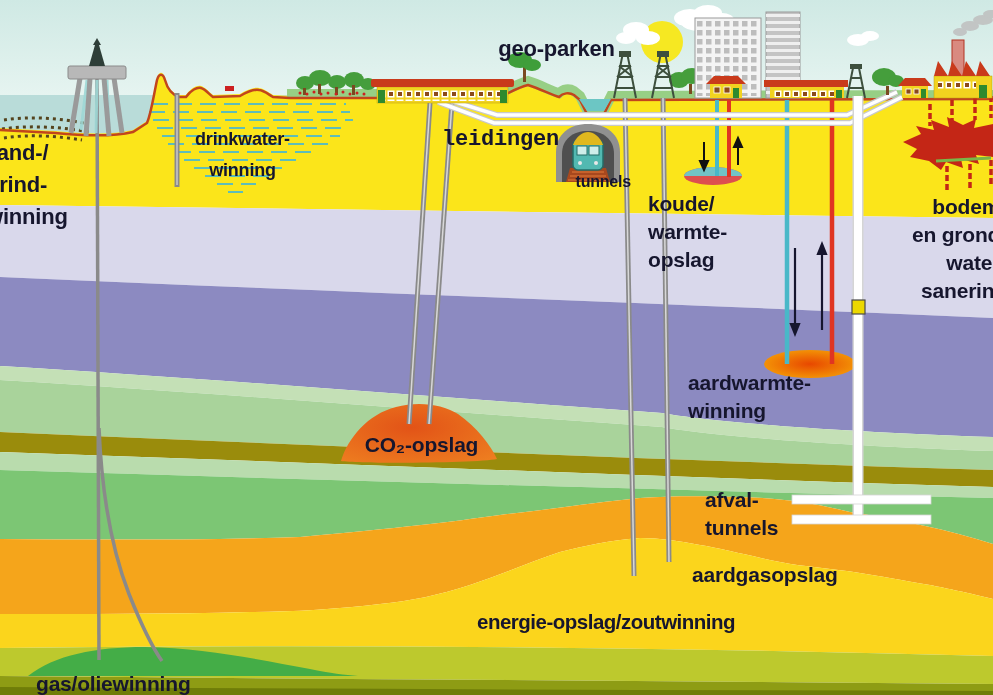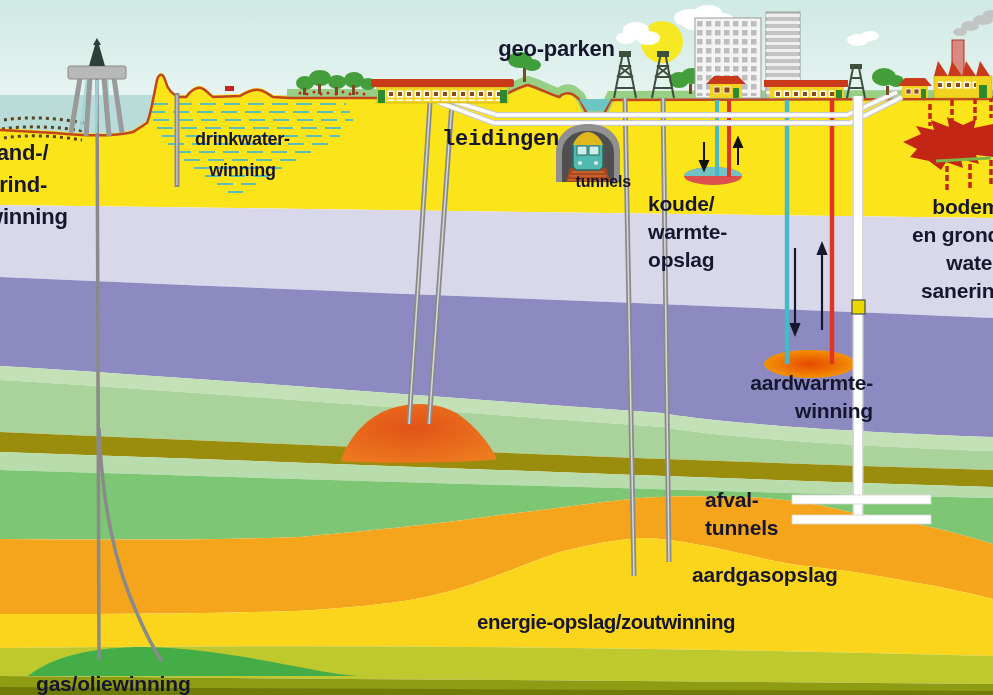--- a/index.html
+++ b/index.html
@@ -8,21 +8,21 @@
   #scene{position:absolute;left:0;top:0;}
   .lbl{position:absolute;font-weight:bold;color:#16162e;letter-spacing:-0.2px;
        white-space:nowrap;font-size:21px;line-height:27px;}
   .lbl-zand{left:-14px;top:137px;font-size:22px;line-height:32px;}
   .lbl-drinkwater{left:145px;top:124px;width:195px;text-align:center;font-size:18px;line-height:31px;}
   .lbl-geo{left:464px;top:35px;width:185px;text-align:center;font-size:22px;}
   .lbl-leidingen{left:442px;top:126px;font-size:22px;font-family:Liberation Mono, monospace;}
   .lbl-tunnels{left:543px;top:168px;width:88px;text-align:right;font-size:16px;}
   .lbl-koude{left:648px;top:190px;width:156px;text-align:left;line-height:28px;}
   .lbl-bodem{right:-14px;top:193px;width:140px;text-align:right;line-height:28px;}
-  .lbl-aardwarmte{left:688px;top:369px;width:185px;text-align:right;line-height:28px;}
+  .lbl-aardwarmte{left:688px;top:369px;width:185px;text-align:left;line-height:28px;}
   .lbl-co2{left:330px;top:431px;width:183px;text-align:center;}
   .lbl-aardgas{left:330px;top:458px;width:185px;text-align:center;}
   .lbl-afval{left:705px;top:486px;line-height:28px;}
   .lbl-zoutcav{left:692px;top:561px;}
   .lbl-energie{left:477px;top:608px;font-size:20.5px;letter-spacing:-0.5px;}
   .lbl-gasolie{left:36px;top:670px;}
 </style>
 </head>
 <body>
 
@@ -346,20 +346,21 @@
   <div class="lbl lbl-bodem">
     <div>bodem-</div>
     <div>en grond-</div>
     <div>water-</div>
     <div>sanering</div>
   </div>
   <div class="lbl lbl-aardwarmte">
     <div>aardwarmte-</div>
     <div>winning</div>
   </div>
+  <div class="lbl lbl-co2">CO₂-opslag</div>
   <div class="lbl lbl-afval">
     <div>afval-</div>
     <div>tunnels</div>
   </div>
   <div class="lbl lbl-zoutcav">aardgasopslag</div>
   <div class="lbl lbl-energie">energie-opslag/zoutwinning</div>
   <div class="lbl lbl-gasolie">gas/oliewinning</div>
 </div>
 
 </body></html>

